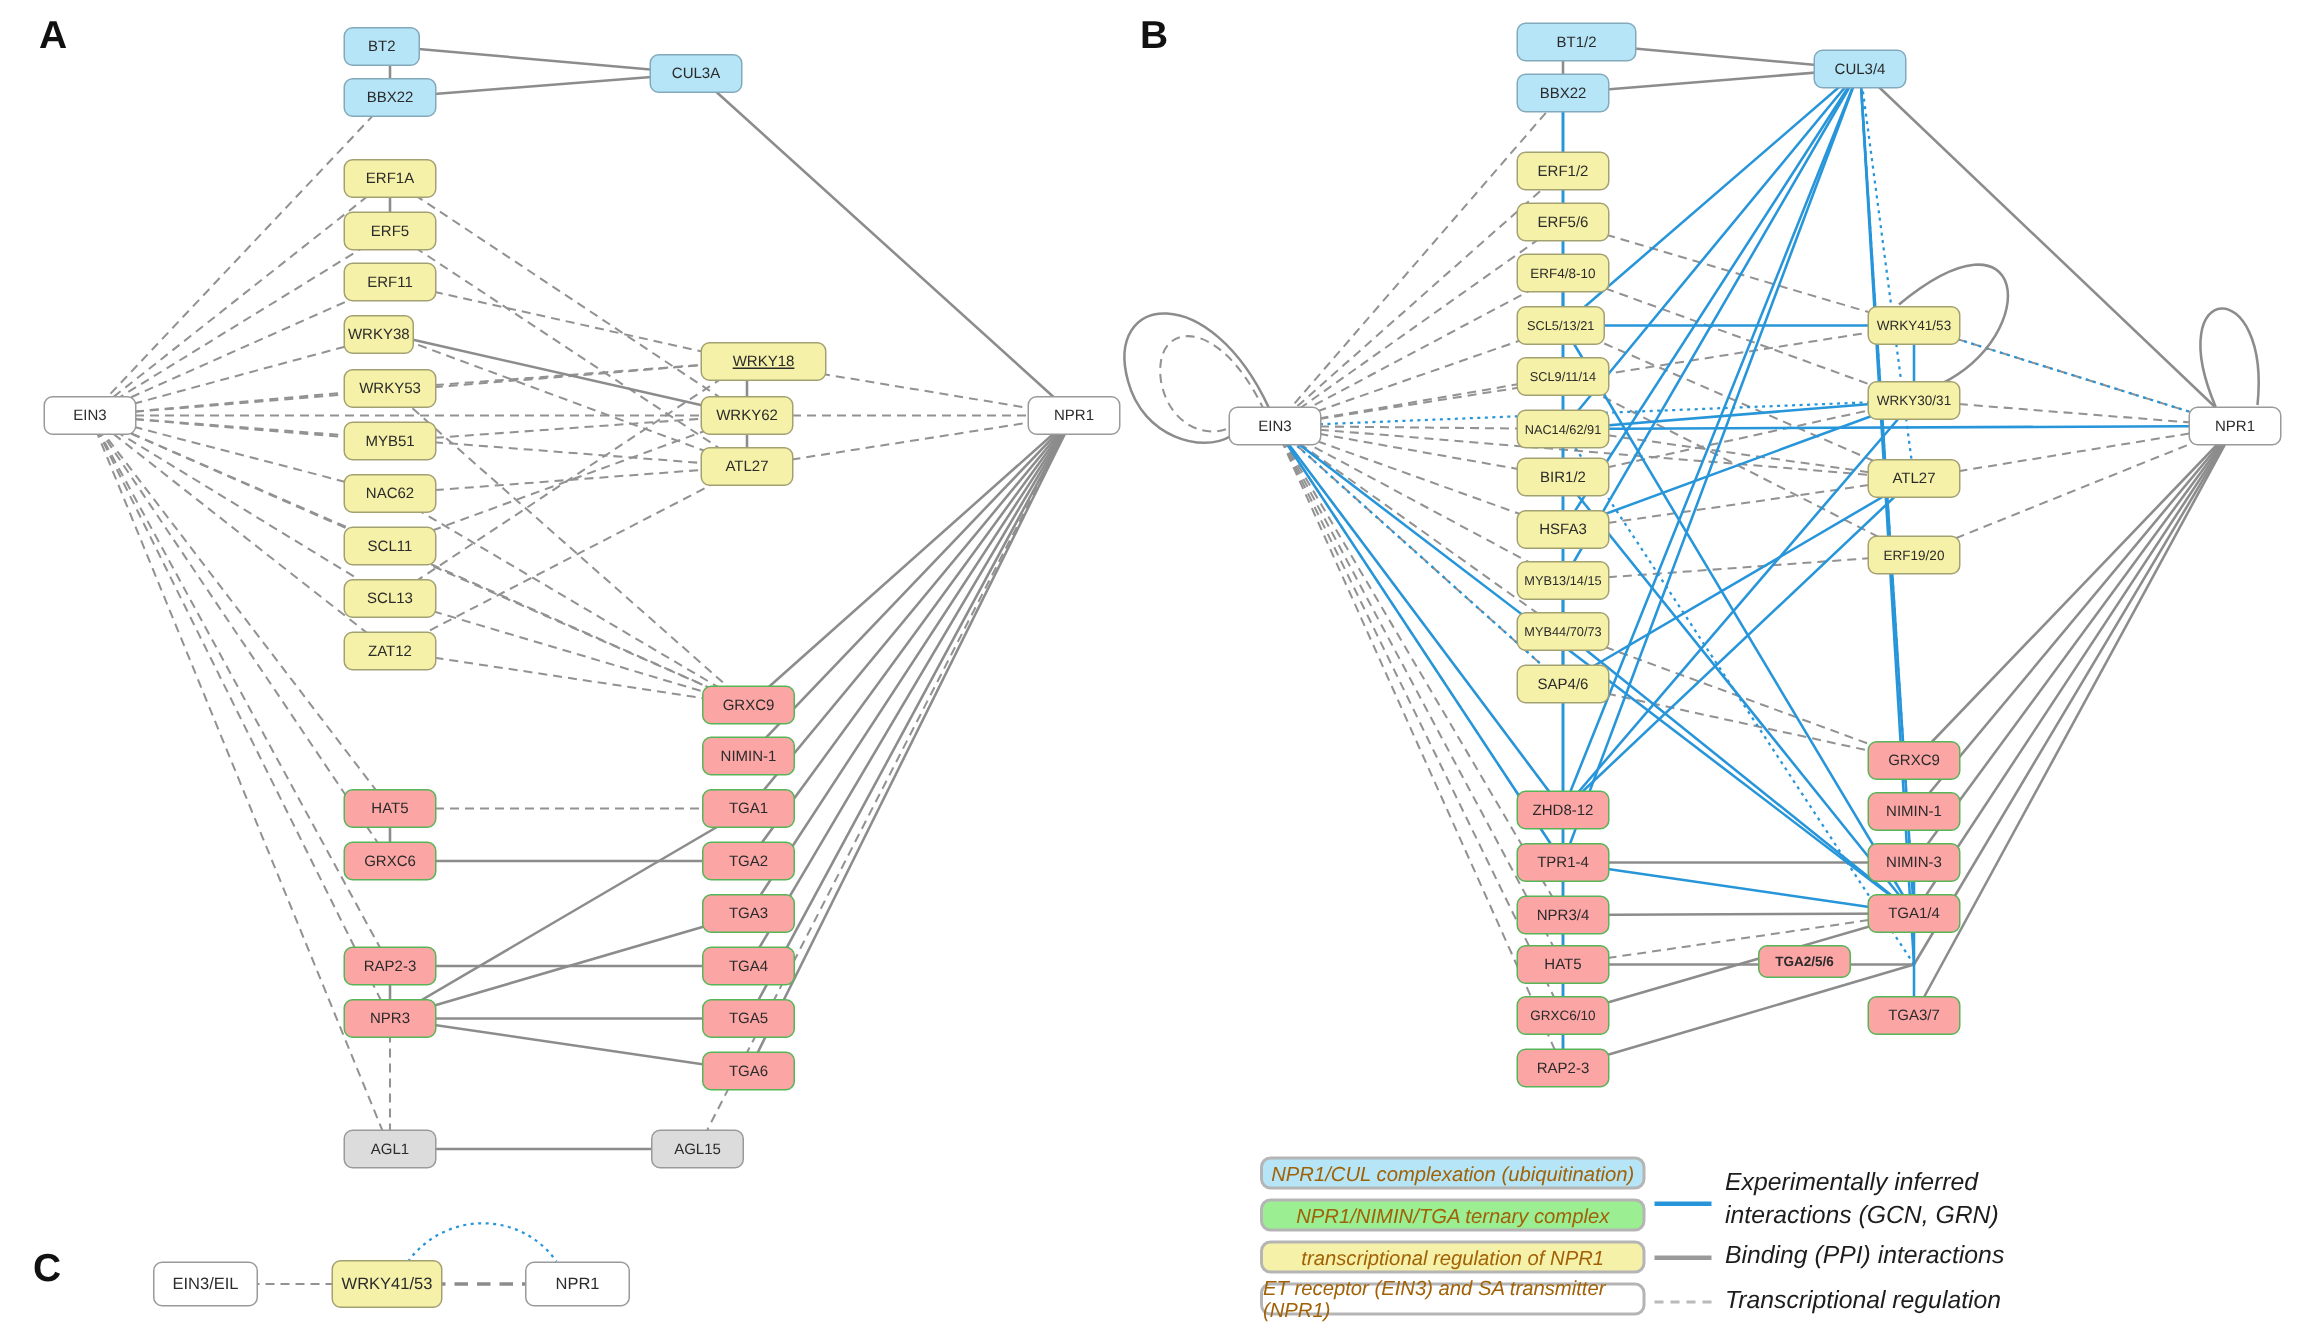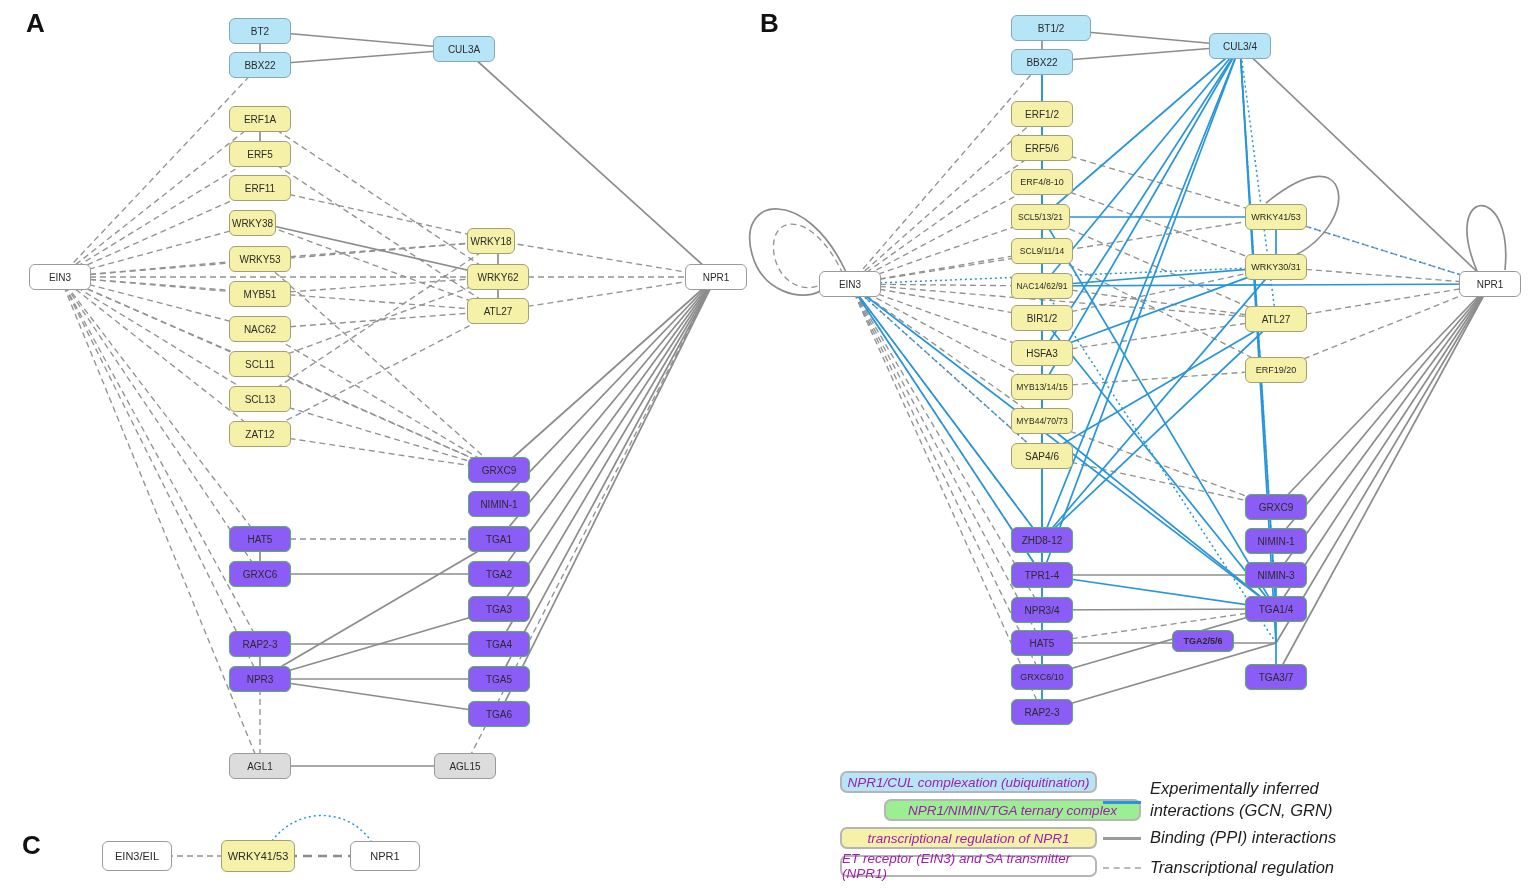--- a/index.html
+++ b/index.html
@@ -5,27 +5,27 @@
   html,body{margin:0;padding:0;background:#fff;}
   .figure{position:relative;width:1532px;height:894px;background:#fff;overflow:hidden;
           font-family:"Liberation Sans",sans-serif;}
   #net{position:absolute;left:0;top:0;}
   #nodes{position:absolute;left:0;top:0;width:1532px;height:894px;}
   .node{position:absolute;box-sizing:border-box;border-radius:6px;display:flex;align-items:center;
         justify-content:center;color:#2b2b2b;border:1.5px solid #999;white-space:nowrap;
         font-family:"Liberation Sans",sans-serif;}
   .n-blue{background:#B5E5F6;border-color:#84A9BB;}
   .n-yellow{background:#F5F1A8;border-color:#A3A172;}
-  .n-green{background:#8b5cf6;border-color:#56B556;}
+  .n-green{background:#fca5a5;border-color:#56B556;}
   .n-white{background:#FFFFFF;border-color:#9A9A9A;}
   .n-gray{background:#DCDCDC;border-color:#9A9A9A;}
   .panel-label{position:absolute;font-weight:bold;font-size:26px;color:#111;}
   .lg-box{position:absolute;box-sizing:border-box;width:257px;height:22px;border:2.5px solid #B5B5B5;
           border-radius:7px;display:flex;align-items:center;justify-content:center;
-          font-style:italic;font-size:13.5px;color:#a21caf;}
+          font-style:italic;font-size:13.5px;color:#a16207;}
   .lg-blue{background:#B5E5F6;} .lg-green{background:#9BEE92;}
   .lg-yellow{background:#F5F1A8;} .lg-white{background:#FFFFFF;}
   .lg-line{position:absolute;width:38px;height:0;}
   .lg-line-gcn{border-top:3px solid #2795D9;}
   .lg-line-ppi{border-top:3px solid #9A9A9A;}
   .lg-line-tr{border-top:2px dashed #B9B9B9;}
   .lg-text{position:absolute;font-style:italic;font-size:16.5px;color:#1d1d1d;white-space:nowrap;}
 </style>
 </head>
 <body>
@@ -192,35 +192,35 @@
       <line x1="1240" y1="46" x2="1276" y2="319" stroke="#2795D9" stroke-width="1.5" stroke-dasharray="2,3"></line>
       <line x1="1276" y1="217" x2="1490" y2="284" stroke="#2795D9" stroke-width="1.5" stroke-dasharray="2,3"></line>
       <line x1="1042" y1="286" x2="1276" y2="643" stroke="#2795D9" stroke-width="1.5" stroke-dasharray="2,3"></line>
       <path d="M 846,272 C 806,186 736,196 752,254 C 762,292 802,302 820,291" fill="none" stroke="#8C8C8C" stroke-width="1.7"></path>
       <path d="M 843,274 C 812,208 768,214 774,254 C 779,283 804,293 820,285" fill="none" stroke="#929292" stroke-width="1.35" stroke-dasharray="6,4"></path>
       <path d="M 1477,271 C 1441,186 1514,182 1505,270" fill="none" stroke="#8C8C8C" stroke-width="1.7"></path>
       <path d="M 1294,256 C 1362,222 1352,132 1266,203" fill="none" stroke="#8C8C8C" stroke-width="1.7"></path>
       <path d="M 272,841 C 297,807 347,807 371,841" fill="none" stroke="#2795D9" stroke-width="1.5" stroke-dasharray="2,3"></path>
     </svg>
   <div id="nodes">
-      <div class="node n-blue" style="left: 229px; top: 18px; width: 62px; height: 26px; font-size: 10px;">BT2</div>
+      <div class="node n-blue" style="left: 229px; top: 18px; width: 51px; height: 26px; font-size: 10px;">BT2</div>
       <div class="node n-blue" style="left: 229px; top: 52px; width: 62px; height: 26px; font-size: 10px;">BBX22</div>
       <div class="node n-blue" style="left: 433px; top: 36px; width: 62px; height: 26px; font-size: 10px;">CUL3A</div>
       <div class="node n-white" style="left: 29px; top: 264px; width: 62px; height: 26px; font-size: 10px;">EIN3</div>
       <div class="node n-yellow" style="left: 229px; top: 106px; width: 62px; height: 26px; font-size: 10px;">ERF1A</div>
       <div class="node n-yellow" style="left: 229px; top: 141px; width: 62px; height: 26px; font-size: 10px;">ERF5</div>
       <div class="node n-yellow" style="left: 229px; top: 175px; width: 62px; height: 26px; font-size: 10px;">ERF11</div>
       <div class="node n-yellow" style="left: 229px; top: 210px; width: 47px; height: 26px; font-size: 10px;">WRKY38</div>
       <div class="node n-yellow" style="left: 229px; top: 246px; width: 62px; height: 26px; font-size: 10px;">WRKY53</div>
       <div class="node n-yellow" style="left: 229px; top: 281px; width: 62px; height: 26px; font-size: 10px;">MYB51</div>
       <div class="node n-yellow" style="left: 229px; top: 316px; width: 62px; height: 26px; font-size: 10px;">NAC62</div>
       <div class="node n-yellow" style="left: 229px; top: 351px; width: 62px; height: 26px; font-size: 10px;">SCL11</div>
       <div class="node n-yellow" style="left: 229px; top: 386px; width: 62px; height: 26px; font-size: 10px;">SCL13</div>
       <div class="node n-yellow" style="left: 229px; top: 421px; width: 62px; height: 26px; font-size: 10px;">ZAT12</div>
-      <div class="node n-yellow" style="left: 467px; top: 228px; width: 48px; height: 26px; font-size: 10px;">WRKY18</div>
+      <div class="node n-yellow" style="left: 467px; top: 228px; width: 84px; height: 26px; font-size: 10px; text-decoration: underline;">WRKY18</div>
       <div class="node n-yellow" style="left: 467px; top: 264px; width: 62px; height: 26px; font-size: 10px;">WRKY62</div>
       <div class="node n-yellow" style="left: 467px; top: 298px; width: 62px; height: 26px; font-size: 10px;">ATL27</div>
       <div class="node n-white" style="left: 685px; top: 264px; width: 62px; height: 26px; font-size: 10px;">NPR1</div>
       <div class="node n-green" style="left: 229px; top: 526px; width: 62px; height: 26px; font-size: 10px;">HAT5</div>
       <div class="node n-green" style="left: 229px; top: 561px; width: 62px; height: 26px; font-size: 10px;">GRXC6</div>
       <div class="node n-green" style="left: 229px; top: 631px; width: 62px; height: 26px; font-size: 10px;">RAP2-3</div>
       <div class="node n-green" style="left: 229px; top: 666px; width: 62px; height: 26px; font-size: 10px;">NPR3</div>
       <div class="node n-green" style="left: 468px; top: 457px; width: 62px; height: 26px; font-size: 10px;">GRXC9</div>
       <div class="node n-green" style="left: 468px; top: 491px; width: 62px; height: 26px; font-size: 10px;">NIMIN-1</div>
       <div class="node n-green" style="left: 468px; top: 526px; width: 62px; height: 26px; font-size: 10px;">TGA1</div>
@@ -267,21 +267,21 @@
       <div class="node n-yellow" style="left: 221px; top: 840px; width: 74px; height: 32px; font-size: 11px;">WRKY41/53</div>
       <div class="node n-white" style="left: 350px; top: 841px; width: 70px; height: 30px; font-size: 11px;">NPR1</div>
     </div>
 
   <div class="panel-label" style="left:26px;top:8px;">A</div>
   <div class="panel-label" style="left:760px;top:8px;">B</div>
   <div class="panel-label" style="left:22px;top:830px;">C</div>
 
   <div>
     <div class="lg-box lg-blue" style="left:840px;top:771px;">NPR1/CUL complexation (ubiquitination)</div>
-    <div class="lg-box lg-green" style="left:884px;top:799px;">NPR1/NIMIN/TGA ternary complex</div>
+    <div class="lg-box lg-green" style="left:840px;top:799px;">NPR1/NIMIN/TGA ternary complex</div>
     <div class="lg-box lg-yellow" style="left:840px;top:827px;">transcriptional regulation of NPR1</div>
     <div class="lg-box lg-white" style="left:840px;top:855px;">ET receptor (EIN3) and SA transmitter (NPR1)</div>
 
     <div class="lg-line lg-line-gcn" style="left:1103px;top:801px;"></div>
     <div class="lg-line lg-line-ppi" style="left:1103px;top:837px;"></div>
     <div class="lg-line lg-line-tr" style="left:1103px;top:867px;"></div>
 
     <div class="lg-text" style="left:1150px;top:779px;">Experimentally inferred</div>
     <div class="lg-text" style="left:1150px;top:801px;">interactions (GCN, GRN)</div>
     <div class="lg-text" style="left:1150px;top:828px;">Binding (PPI) interactions</div>

